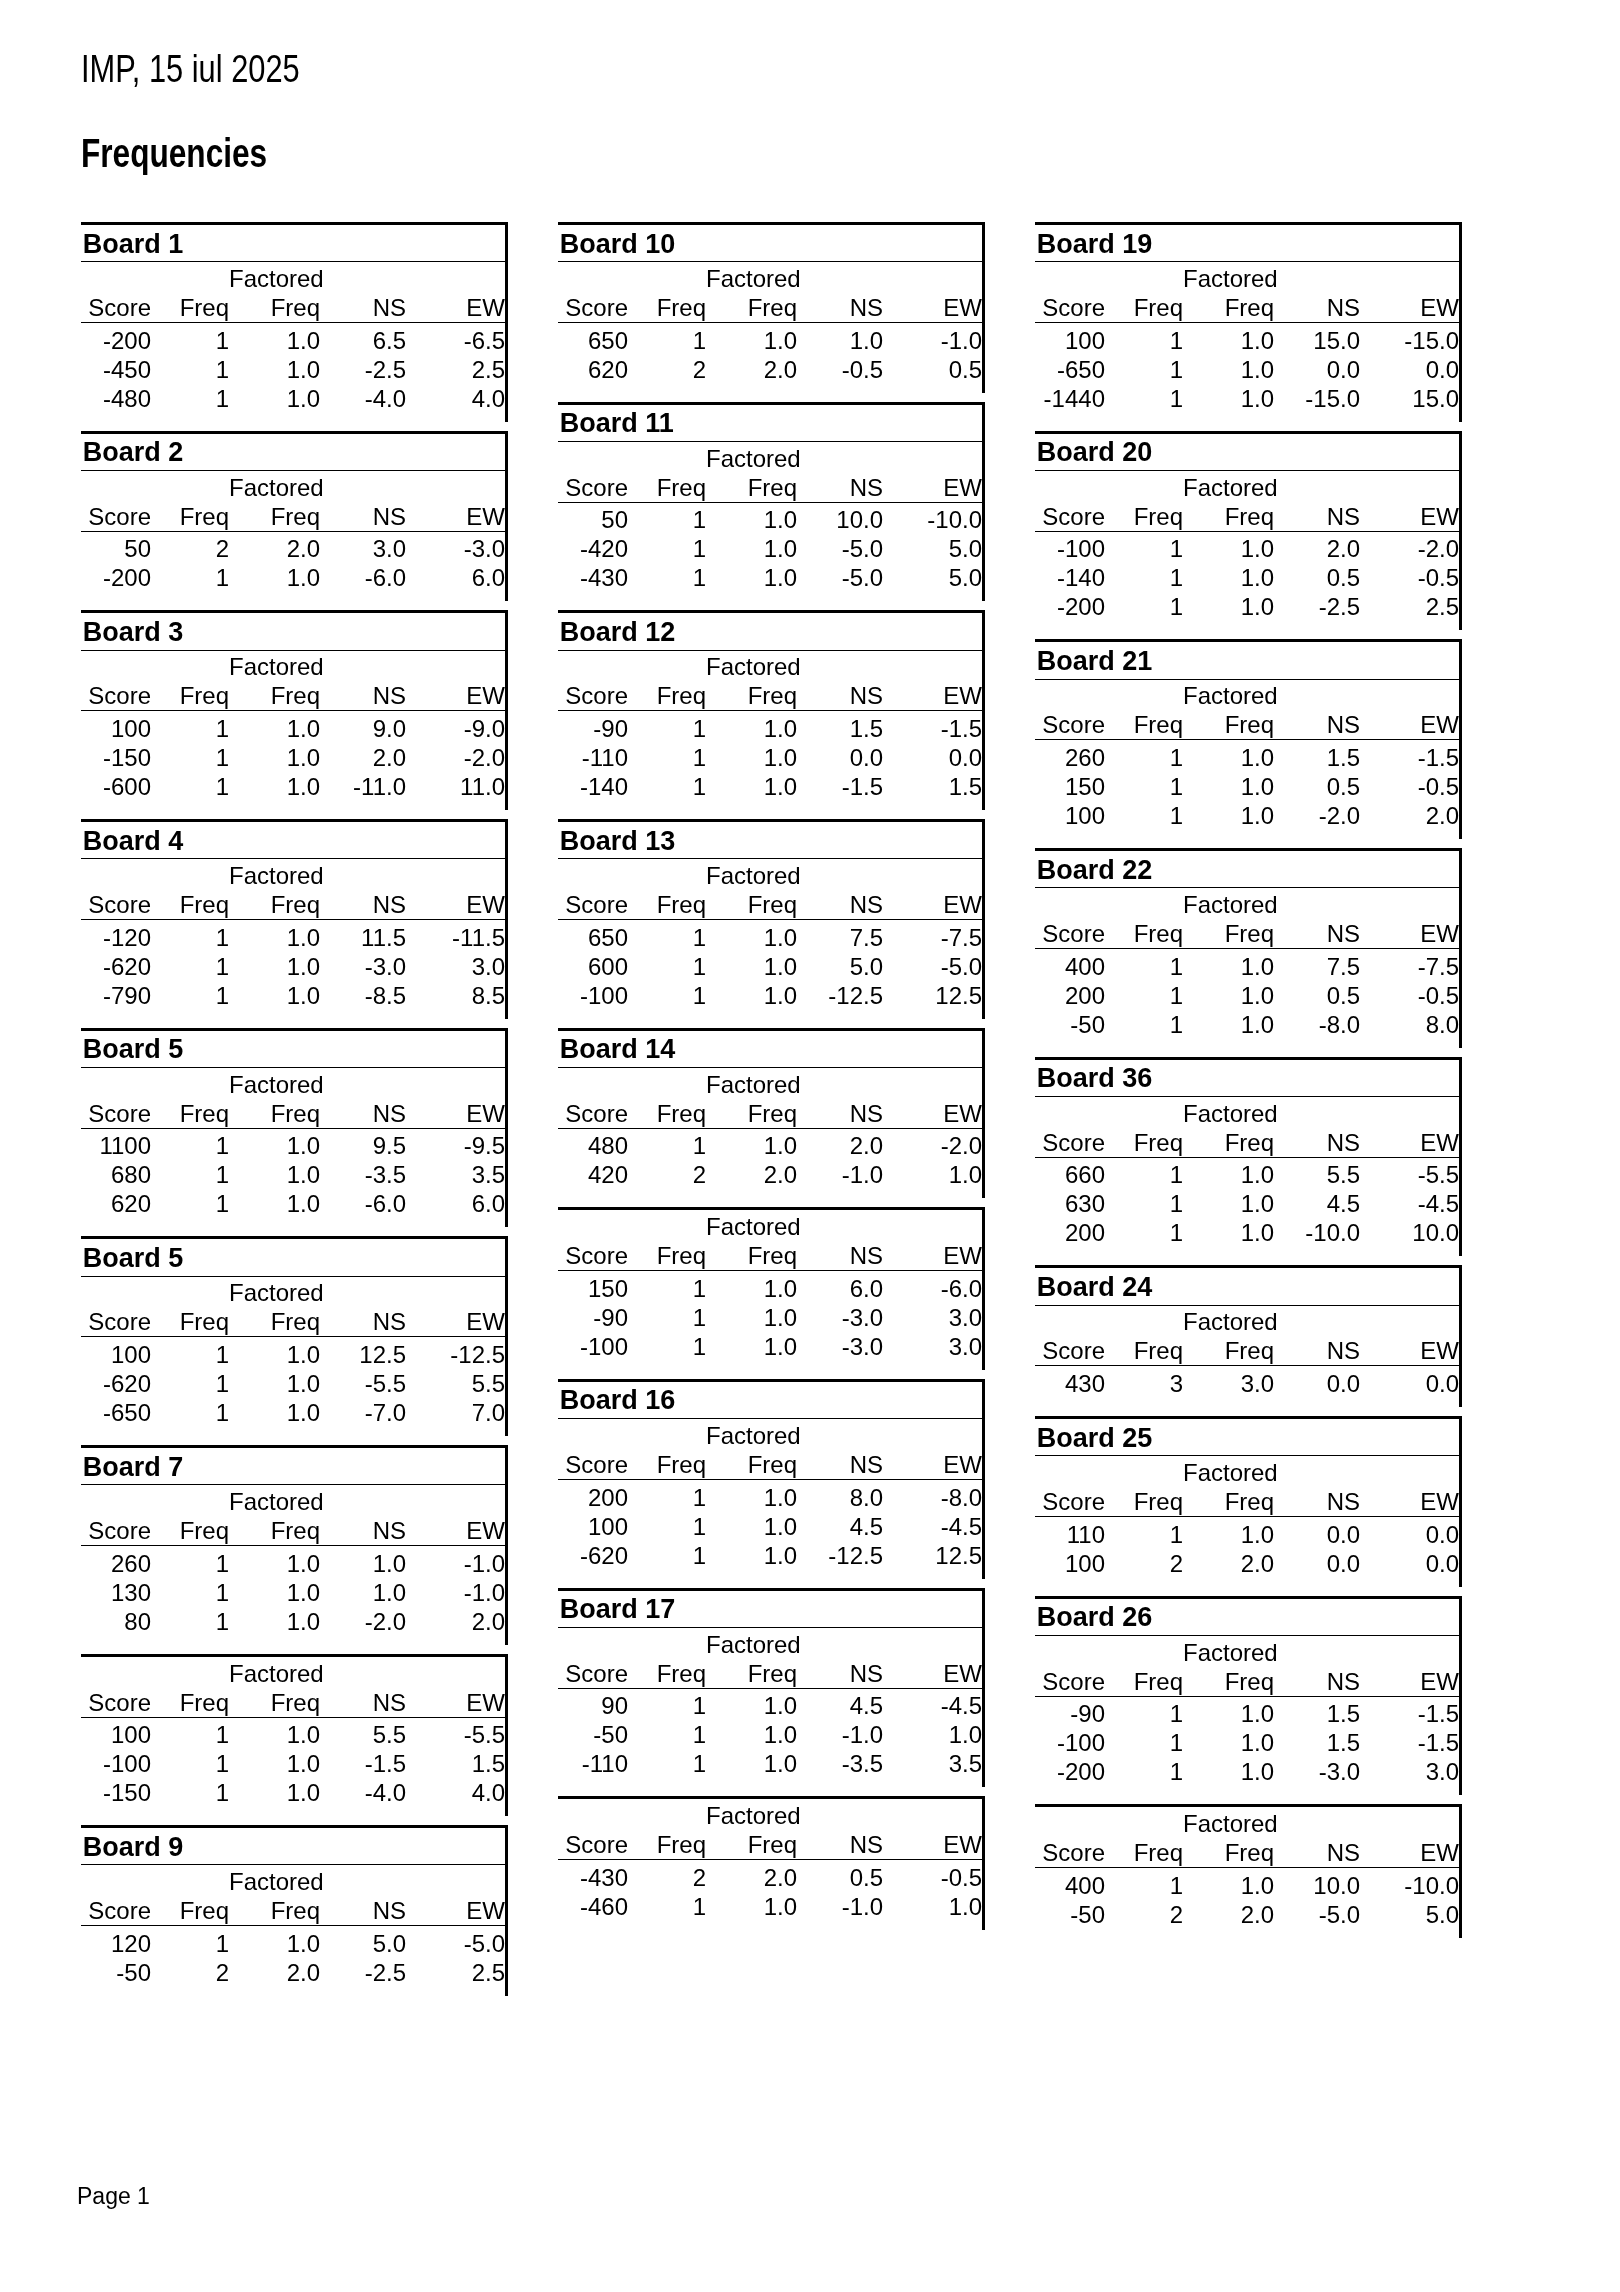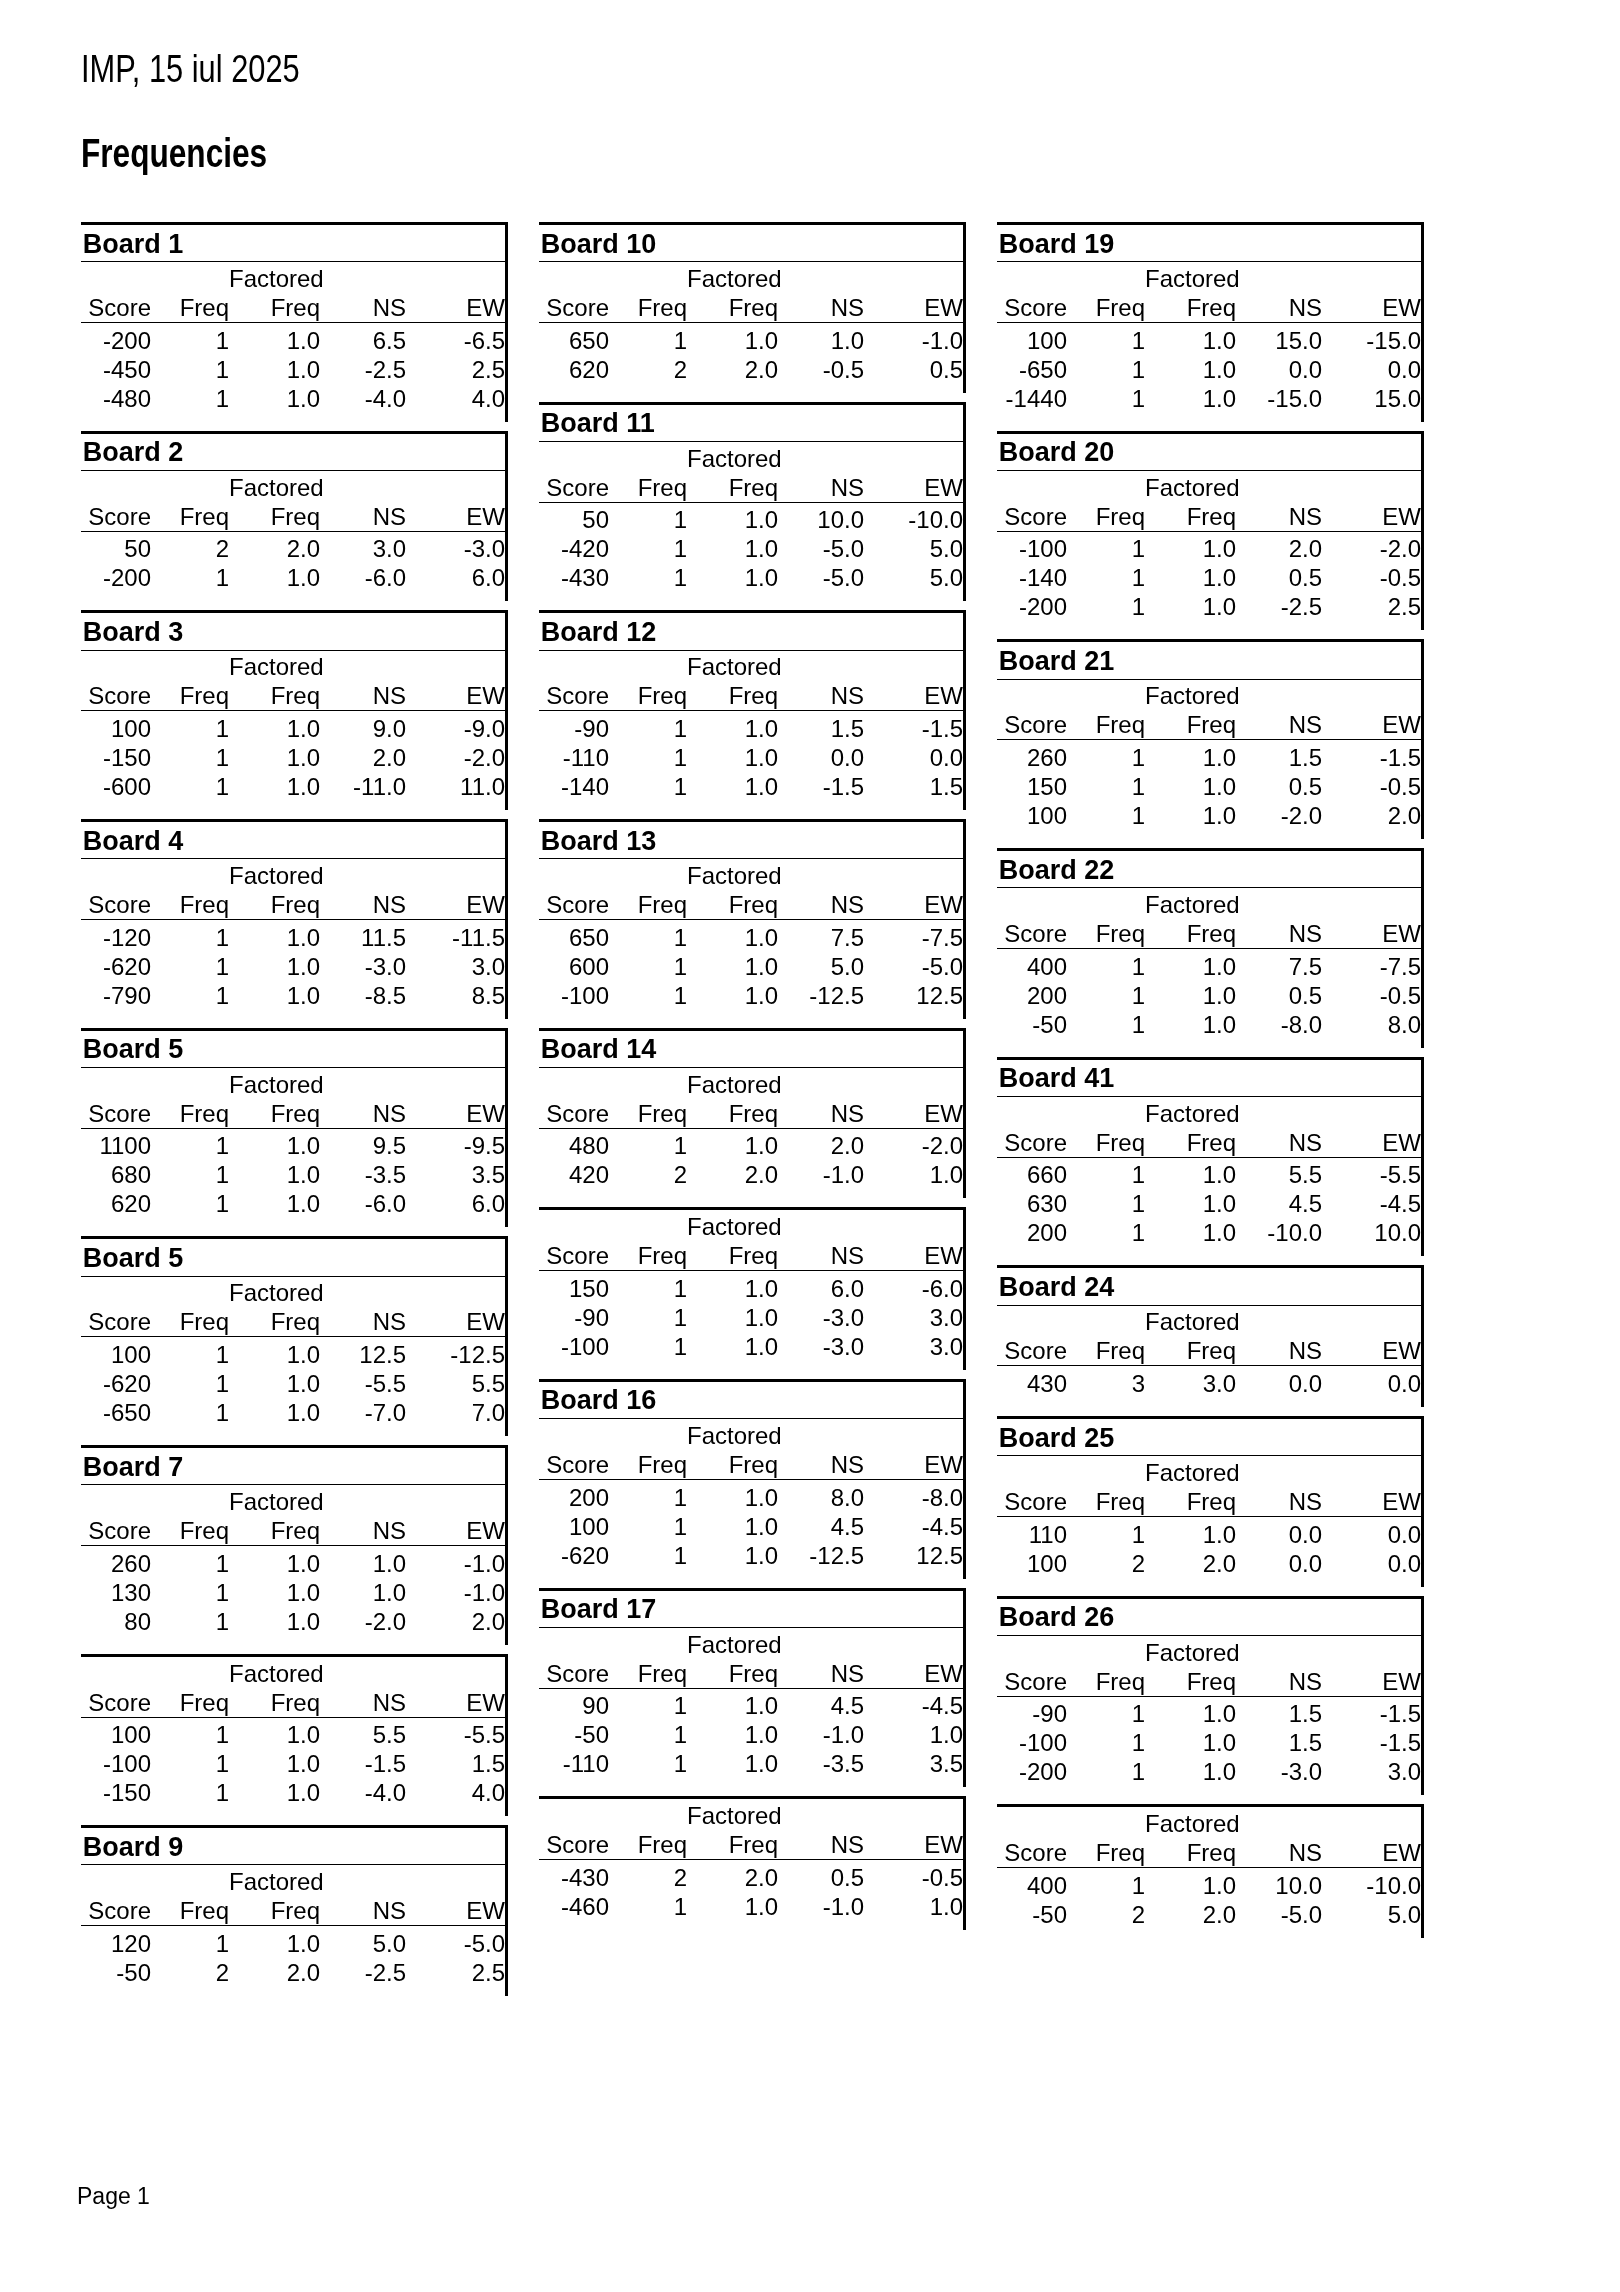--- a/index.html
+++ b/index.html
@@ -15,21 +15,21 @@
     font-size:39px;font-weight:400;white-space:nowrap;
     transform:scaleX(0.79);transform-origin:left center;
   }
   .page-title{
     position:absolute;left:81px;top:131px;
     font-size:40px;font-weight:bold;white-space:nowrap;
     transform:scaleX(0.79);transform-origin:left center;
   }
   .columns{
     position:absolute;left:81px;top:222px;
-    display:flex;gap:31px;align-items:flex-start;justify-content:flex-end;
+    display:flex;gap:50px;align-items:flex-start;justify-content:flex-end;
   }
   .board-column{width:427px;flex:0 0 427px;}
   .board{
     border-top:3.6px solid #000;
     border-right:3.6px solid #000;
     padding-bottom:9px;
     margin-bottom:9px;
   }
   .board-title{
     font-size:27px;font-weight:bold;line-height:29px;
@@ -1102,21 +1102,21 @@
               <td>-50</td>
               <td>1</td>
               <td>1.0</td>
               <td>-8.0</td>
               <td class="last-col">8.0</td>
             </tr>
           </tbody>
         </table>
       </div>
       <div class="board">
-        <div class="board-title">Board 41</div>
+        <div class="board-title">Board 36</div>
         <table class="freq-table">
           <colgroup>
             <col style="width: 70px;">
             <col style="width: 78px;">
             <col style="width: 91px;">
             <col style="width: 86px;">
             <col style="width: 99px;">
           </colgroup>
           <thead>
             <tr class="factored-row">

